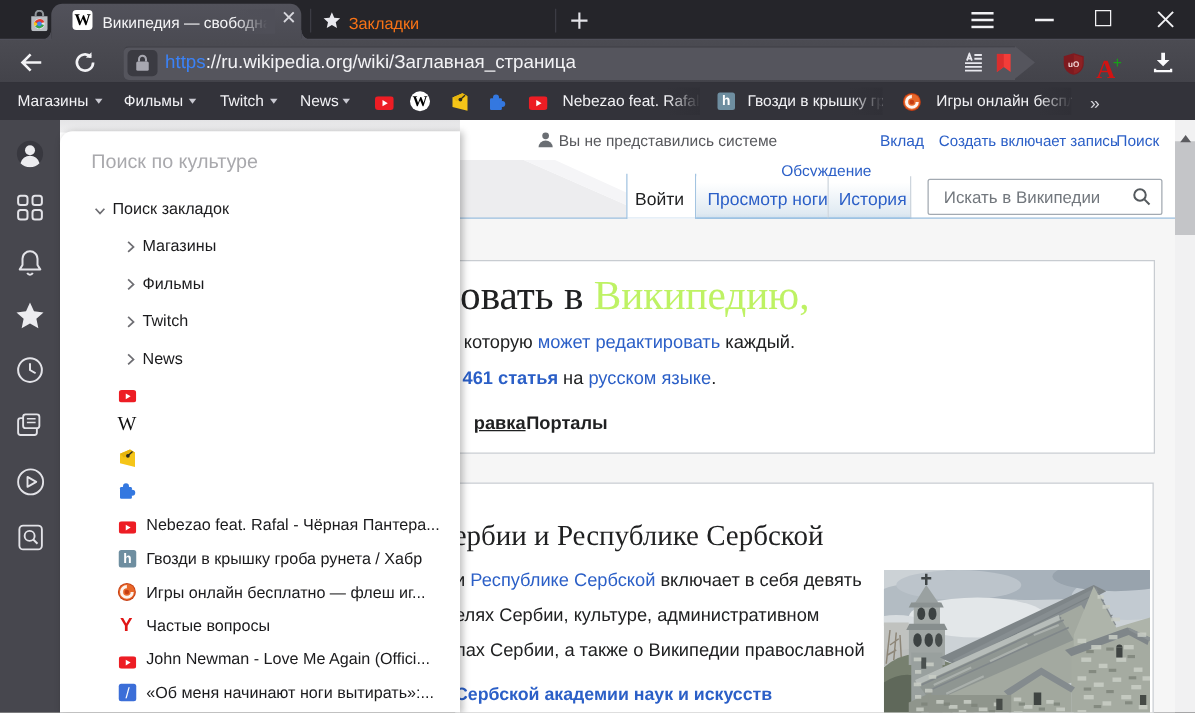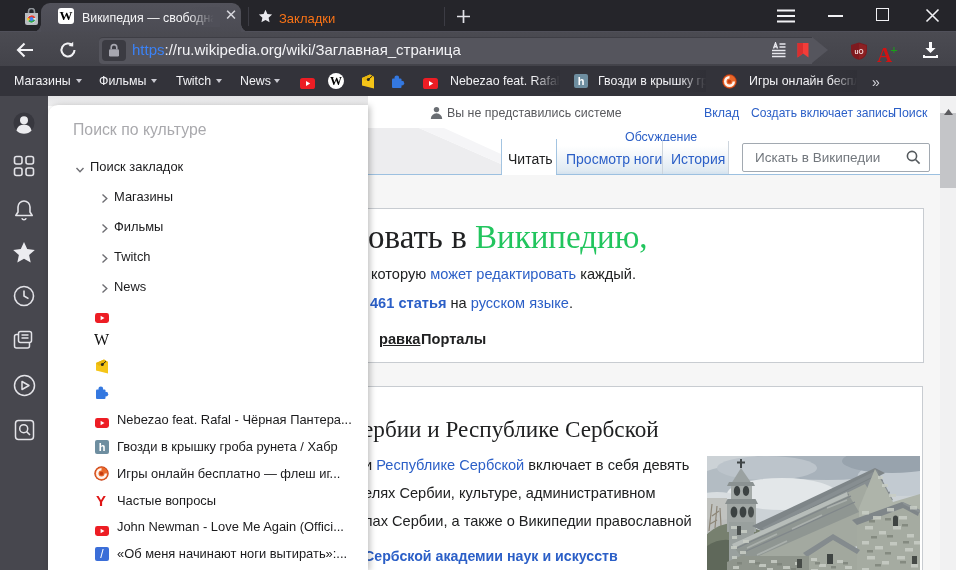--- a/index.html
+++ b/index.html
@@ -221,40 +221,40 @@
 <div class="abs persontxt" style="left:625px; top:106px;margin-top:24px;"><a class="wlink">Обсуждение</a></div>
 <div class="abs persontxt" style="left:704px; top:106px;"><a class="wlink">Вклад</a></div>
 <div class="abs persontxt" style="left:751px; top:106px; font-size:12.1px;"><a class="wlink">Создать включает запись</a></div>
 <div class="abs persontxt" style="left:893px; top:106px;"><a class="wlink">Поиск</a></div>
 
 <div class="abs" style="left:364px; top:124px; width:137px; height:51px;"><svg width="137" height="51" viewBox="0 0 137 51">
       <polygon points="0,4 55,4 137,40 137,51 0,51" fill="#ededef"></polygon>
       <polygon points="55,4 137,40 137,30 80,4" fill="#f5f5f7"></polygon>
     </svg></div>
 <div class="abs" style="left:501px; top:139px; width:56px; height:36px; background:#fff; border-left:1px solid #a3c4e1; border-right:1px solid #a3c4e1;"></div>
-<div class="abs wtabtxt dk" style="left:508px;">Читать</div>
+<div class="abs wtabtxt dk" style="left:508px;">Войти</div>
 <div class="abs wtab" style="left:557px; width:105px;"></div>
 <div class="abs wtabtxt" style="left:566px;"><a class="wlink">Просмотр ноги</a></div>
 <div class="abs wtab" style="left:662px; width:67px;"></div>
 <div class="abs wtab-sep" style="left:662px;"></div>
 <div class="abs wtab-sep" style="left:728px;"></div>
 <div class="abs wtabtxt" style="left:671px;"><a class="wlink">История</a></div>
 <div class="abs" style="left:364px; top:174px; width:576px; height:1px; background:#9cc0e0;"></div>
 <div class="abs" style="left:502px; top:174px; width:54px; height:1px; background:#fff;"></div>
 <div class="abs searchbox"></div>
 <div class="abs" style="left:755px; top:150px; font-size:13.5px; color:#72777d;">Искать в Википедии</div>
 <div class="abs" style="left:906px; top:150px;">
 <svg width="15" height="15" viewBox="0 0 15 15">
       <circle cx="6" cy="6" r="4.6" stroke="#54595d" stroke-width="1.6" fill="none"></circle>
       <path d="M9.5 9.5 L13.6 13.6" stroke="#54595d" stroke-width="1.6"></path>
     </svg>
 </div>
 
 <div class="abs wpanel" style="left:364px; top:208px; width:560px; height:155px;"></div>
-<div class="abs serif" style="left:368px; top:219px; font-size:33px; color:#202122; white-space:nowrap;">овать в <span style="color:#22c55e;">Википедию,</span></div>
+<div class="abs serif" style="left:368px; top:219px; font-size:33px; color:#202122; white-space:nowrap;">овать в <span style="color:#bef264;">Википедию,</span></div>
 <div class="abs wp-line" style="left:371px; top:266px;">которую <a class="wlink">может редактировать</a> каждый.</div>
 <div class="abs wp-line" style="left:370px; top:295px;"><a class="wlink" style="font-weight:bold;">461 статья</a> на <a class="wlink">русском языке</a>.</div>
 <div class="abs wp-line" style="left:379px; top:331px; font-weight:bold;text-decoration:underline;">равка</div>
 <div class="abs wp-line" style="left:421px; top:331px; font-weight:bold;">Порталы</div>
 
 <div class="abs wpanel" style="left:364px; top:386px; width:559px; height:190px;"></div>
 <div class="abs serif" style="left:363px; top:416px; font-size:23.2px; color:#202122; white-space:nowrap;">ербии и Республике Сербской</div>
 <div class="abs wp-line" style="left:364px; top:457px;">и <a class="wlink" style="font-weight:normal;">Республике Сербской</a> включает в себя девять</div>
 <div class="abs wp-line" style="left:364px; top:485px;">елях Сербии, культуре, административном</div>
 <div class="abs wp-line" style="left:364px; top:513px;">лах Сербии, а также о Википедии православной</div>

